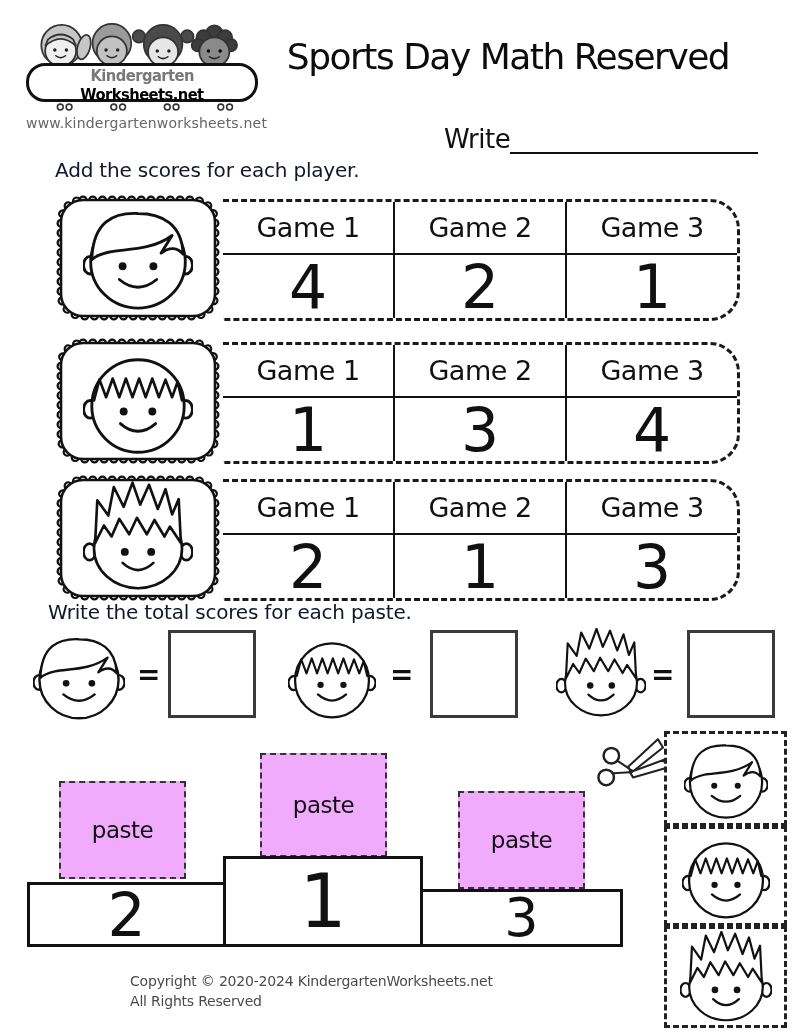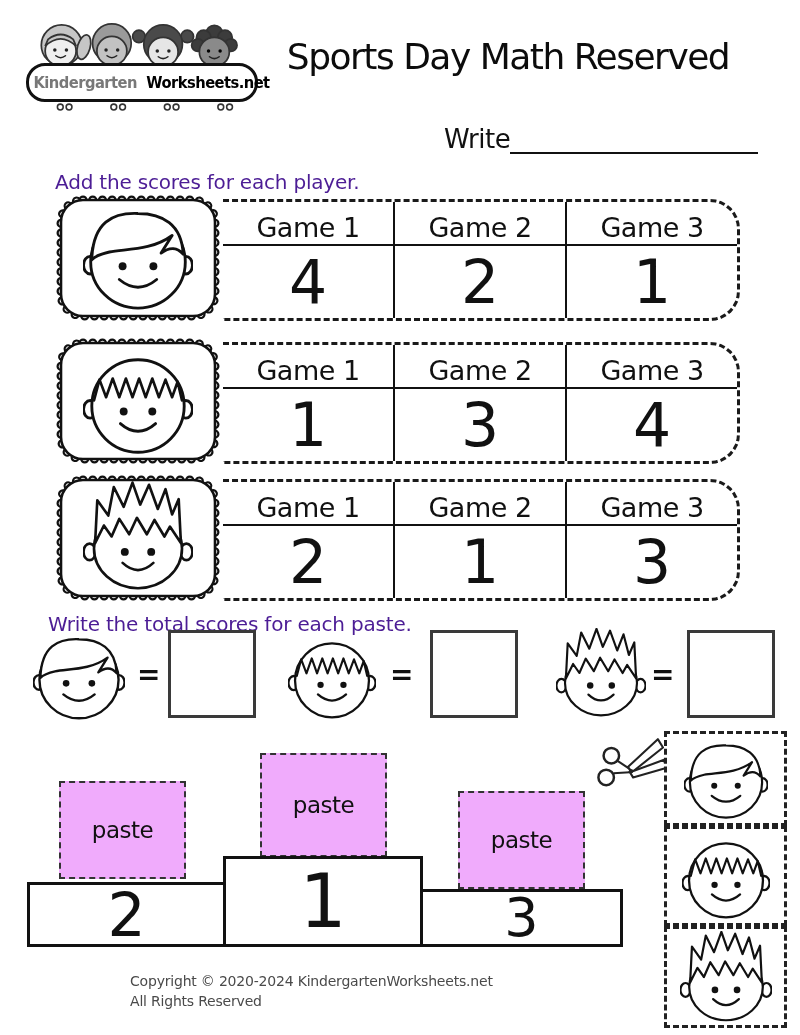--- a/index.html
+++ b/index.html
@@ -4,43 +4,43 @@
 <style>
   html,body{margin:0;padding:0;}
   body{
     width:800px;height:1035px;position:relative;background:#fff;color:#111;
     font-family:"DejaVu Sans",sans-serif;overflow:hidden;
   }
   
   .logo{position:absolute;left:26px;top:20px;width:232px;}
   .logo-heads{display:block;margin-left:4px;}
   .logo-banner{margin-top:-15px;position:relative;border:3px solid #111;border-radius:19px;
-    background:#fff;height:33px;display:flex;align-items:center;justify-content:flex-start;white-space:nowrap;}
+    background:#fff;height:33px;display:flex;align-items:center;justify-content:flex-start;white-space:nowrap;flex-direction:column;}
   .brand1{font-size:16px;font-weight:600;color:#787878;letter-spacing:-0.6px;transform:scaleX(.92);display:inline-block;}
   .brand2{font-size:16px;font-weight:800;color:#000;letter-spacing:-0.6px;transform:scaleX(.92);display:inline-block;}
   .logo-feet{display:block;margin:0 auto;}
   .logo-url{font-size:14px;color:#666;margin-top:1px;letter-spacing:0.2px;}
   .page-title{position:absolute;left:258px;top:36px;width:500px;text-align:center;
     font-size:36px;letter-spacing:-1.5px;color:#0c0c0c;}
   .name-row{position:absolute;left:444px;top:120px;width:314px;display:flex;align-items:flex-end;}
   .name-label{font-size:26px;letter-spacing:-0.5px;}
   .name-line{flex:1;border-bottom:2px solid #111;height:32px;}
-  .instr{position:absolute;font-size:20px;letter-spacing:-0.2px;color:#4c1d95;margin-top:12px;}
+  .instr{position:absolute;font-size:20px;letter-spacing:-0.2px;color:#0f172a;}
   #instr-add{left:55px;top:158px;}
   #instr-totals{left:48px;top:600px;}
   
   .player-row{position:absolute;left:52px;width:700px;height:136px;}
   .frame-svg{position:absolute;left:0;top:0;}
   .score-table{position:absolute;left:171px;top:7px;width:514px;height:116px;
     border-top:3px dashed #1a1a1a;border-bottom:3px dashed #1a1a1a;border-right:3px dashed #1a1a1a;
     border-radius:0 30px 30px 0;display:flex;background:#fff;}
   .gcol{flex:1;display:flex;flex-direction:column;}
   .gcol.sep{border-right:2px solid #111;}
   .gh{height:41px;border-bottom:2px solid #111;display:flex;align-items:flex-end;justify-content:center;
-    font-size:27px;letter-spacing:-0.5px;padding-bottom:1px;}
+    font-size:27px;letter-spacing:-0.5px;padding-bottom:10px;}
   .gs{flex:1;display:flex;align-items:center;justify-content:center;font-size:60px;line-height:1;}
   
   .totals{position:absolute;left:0;top:628px;width:800px;height:96px;}
   .tface{position:absolute;}
   .teq{position:absolute;font-size:28px;font-weight:900;letter-spacing:-1px;}
   .tbox{position:absolute;width:82px;height:82px;border:3px solid #3a3a3a;background:#fff;}
   
   .bottom{position:absolute;left:0;top:730px;width:800px;height:305px;}
   .step{position:absolute;border:3px solid #111;background:#fff;display:flex;align-items:center;justify-content:center;line-height:0.9;}
   #step-2{left:27px;top:152px;width:193px;height:59px;font-size:60px;}
@@ -176,20 +176,21 @@
   <svg class="logo-heads" width="214" height="58">
       <use href="#logo-kids"></use>
     </svg>
   <div class="logo-banner">
     <span class="brand1">Kindergarten</span>
       <span class="brand2">Worksheets.net</span>
   </div>
   <svg class="logo-feet" width="214" height="12">
       <use href="#logo-feet"></use>
     </svg>
+  <div class="logo-url">www.kindergartenworksheets.net</div>
 </div>
 
 <div class="page-title">Sports Day Math Reserved</div>
 
 <div class="name-row">
   <span class="name-label">Write</span>
   <div class="name-line"></div>
 </div>
 
 <div class="instr" id="instr-add">Add the scores for each player.</div>

